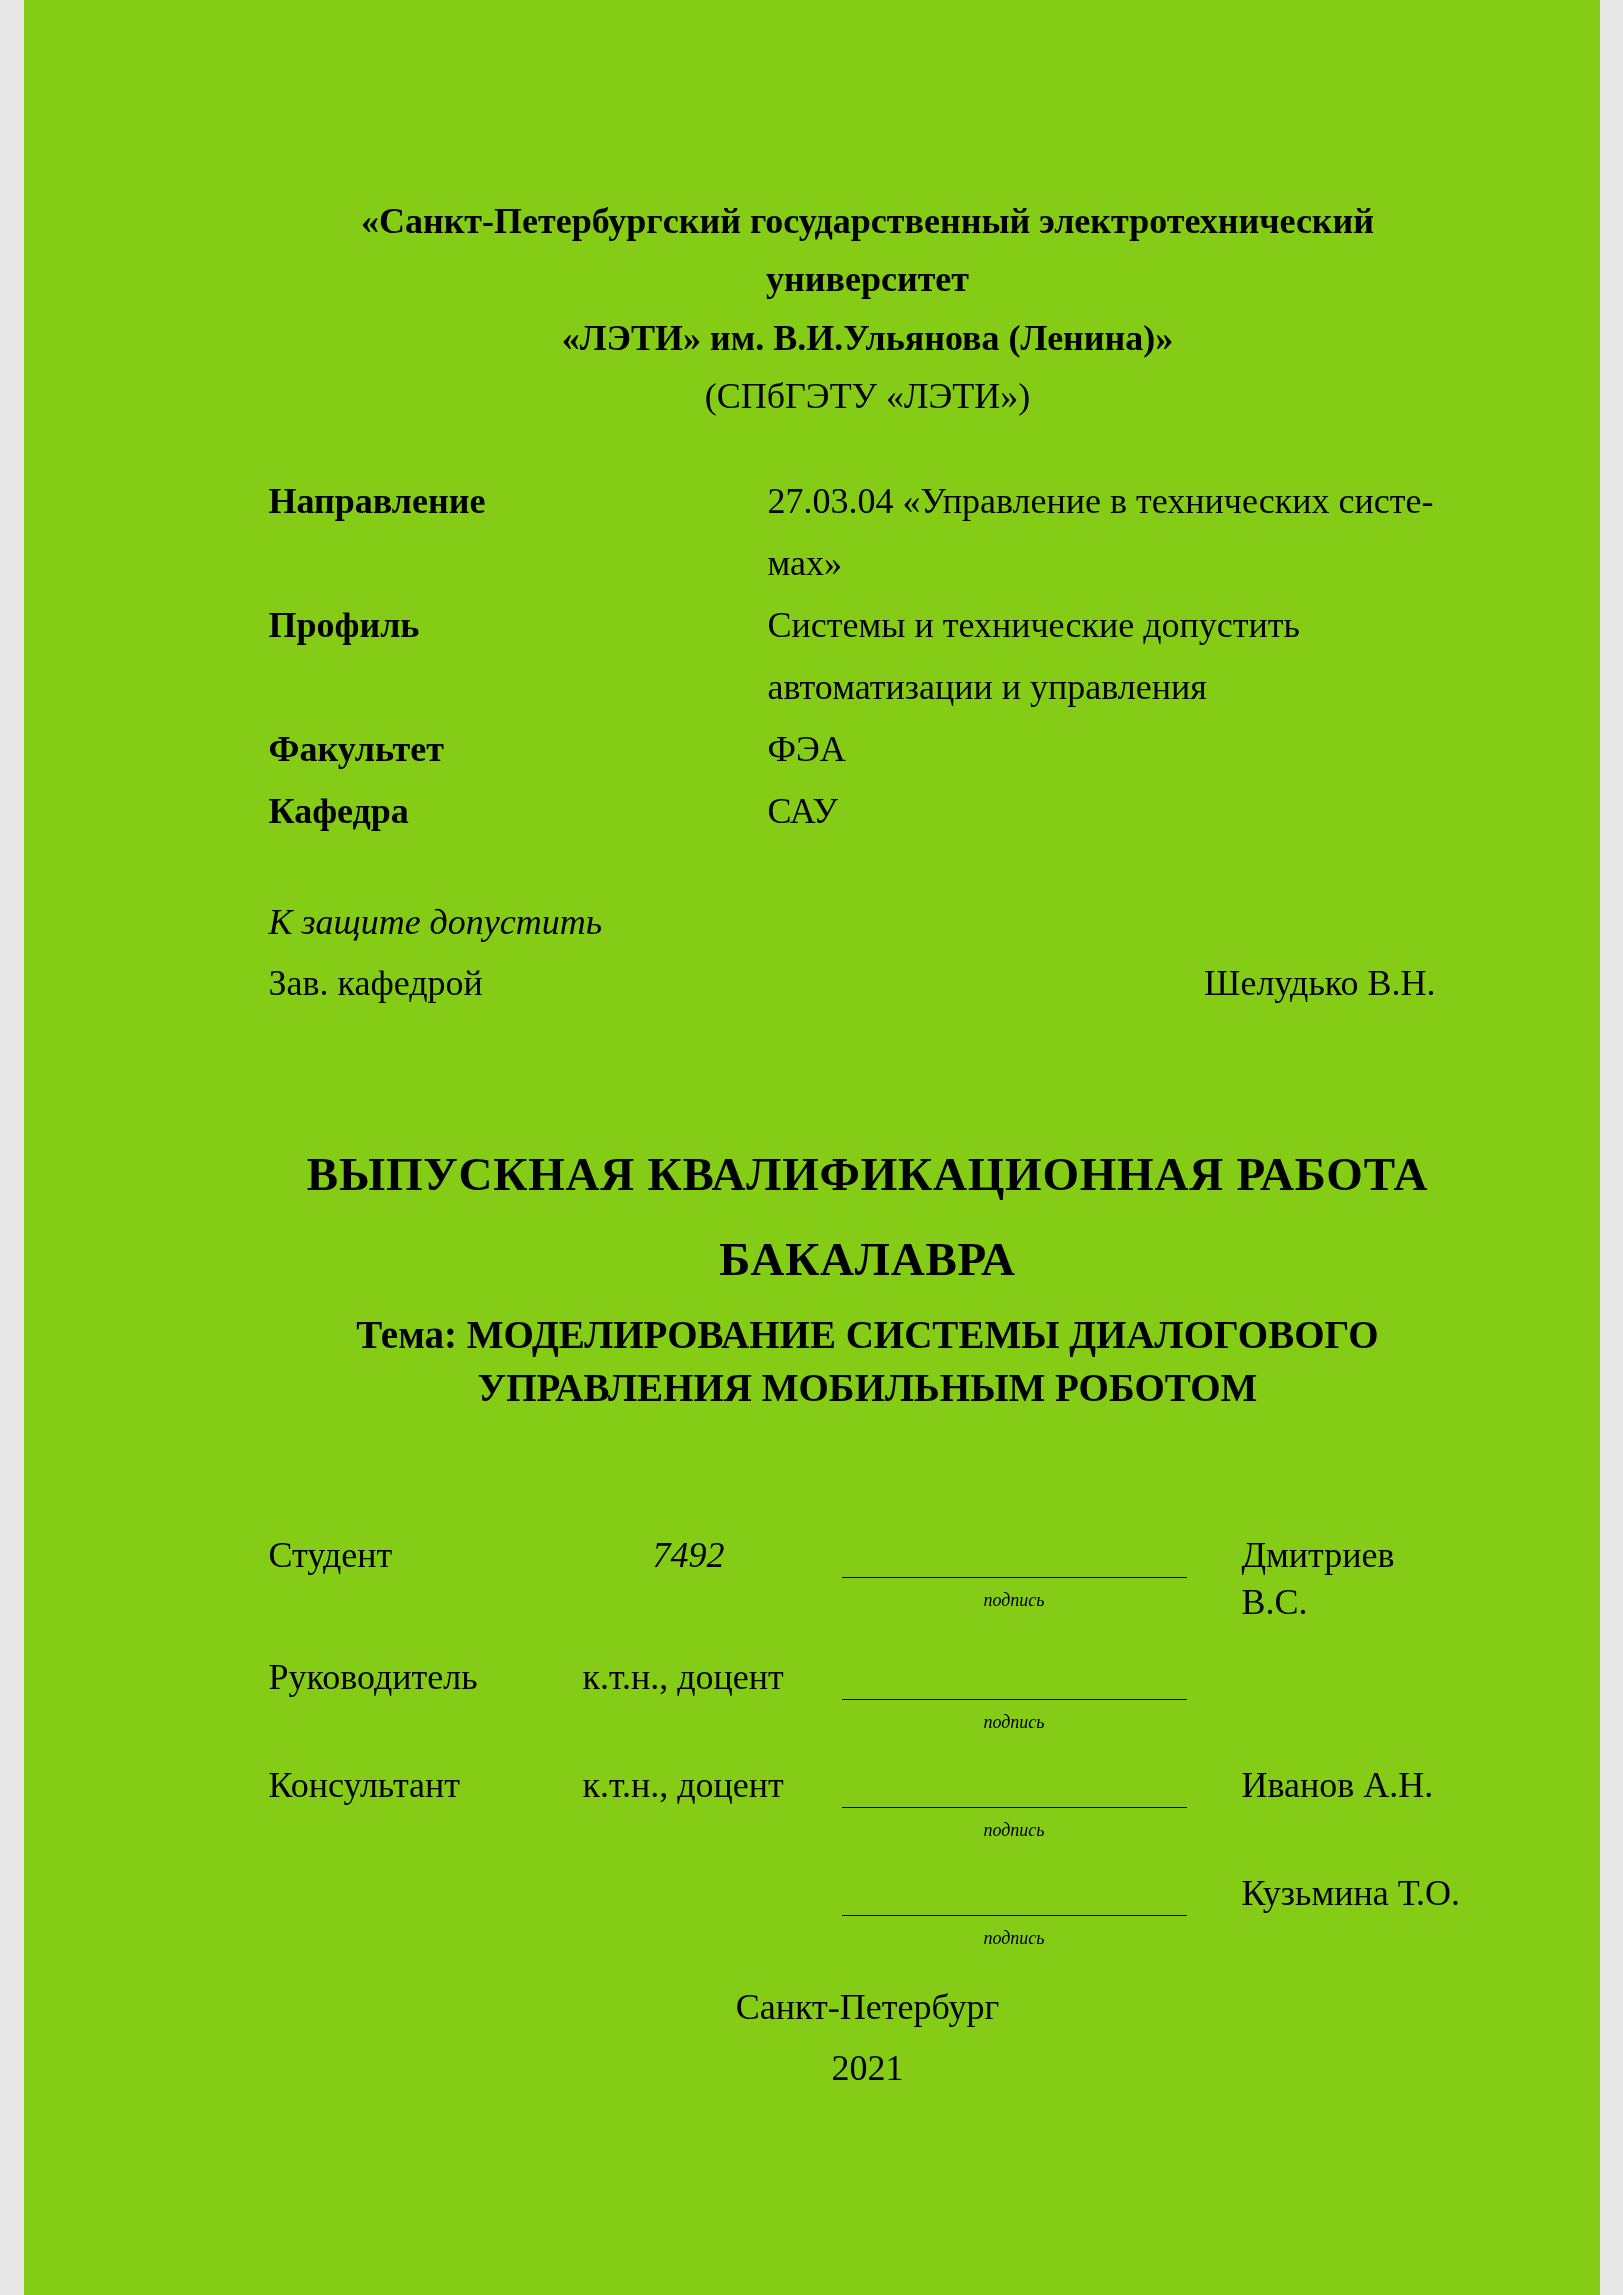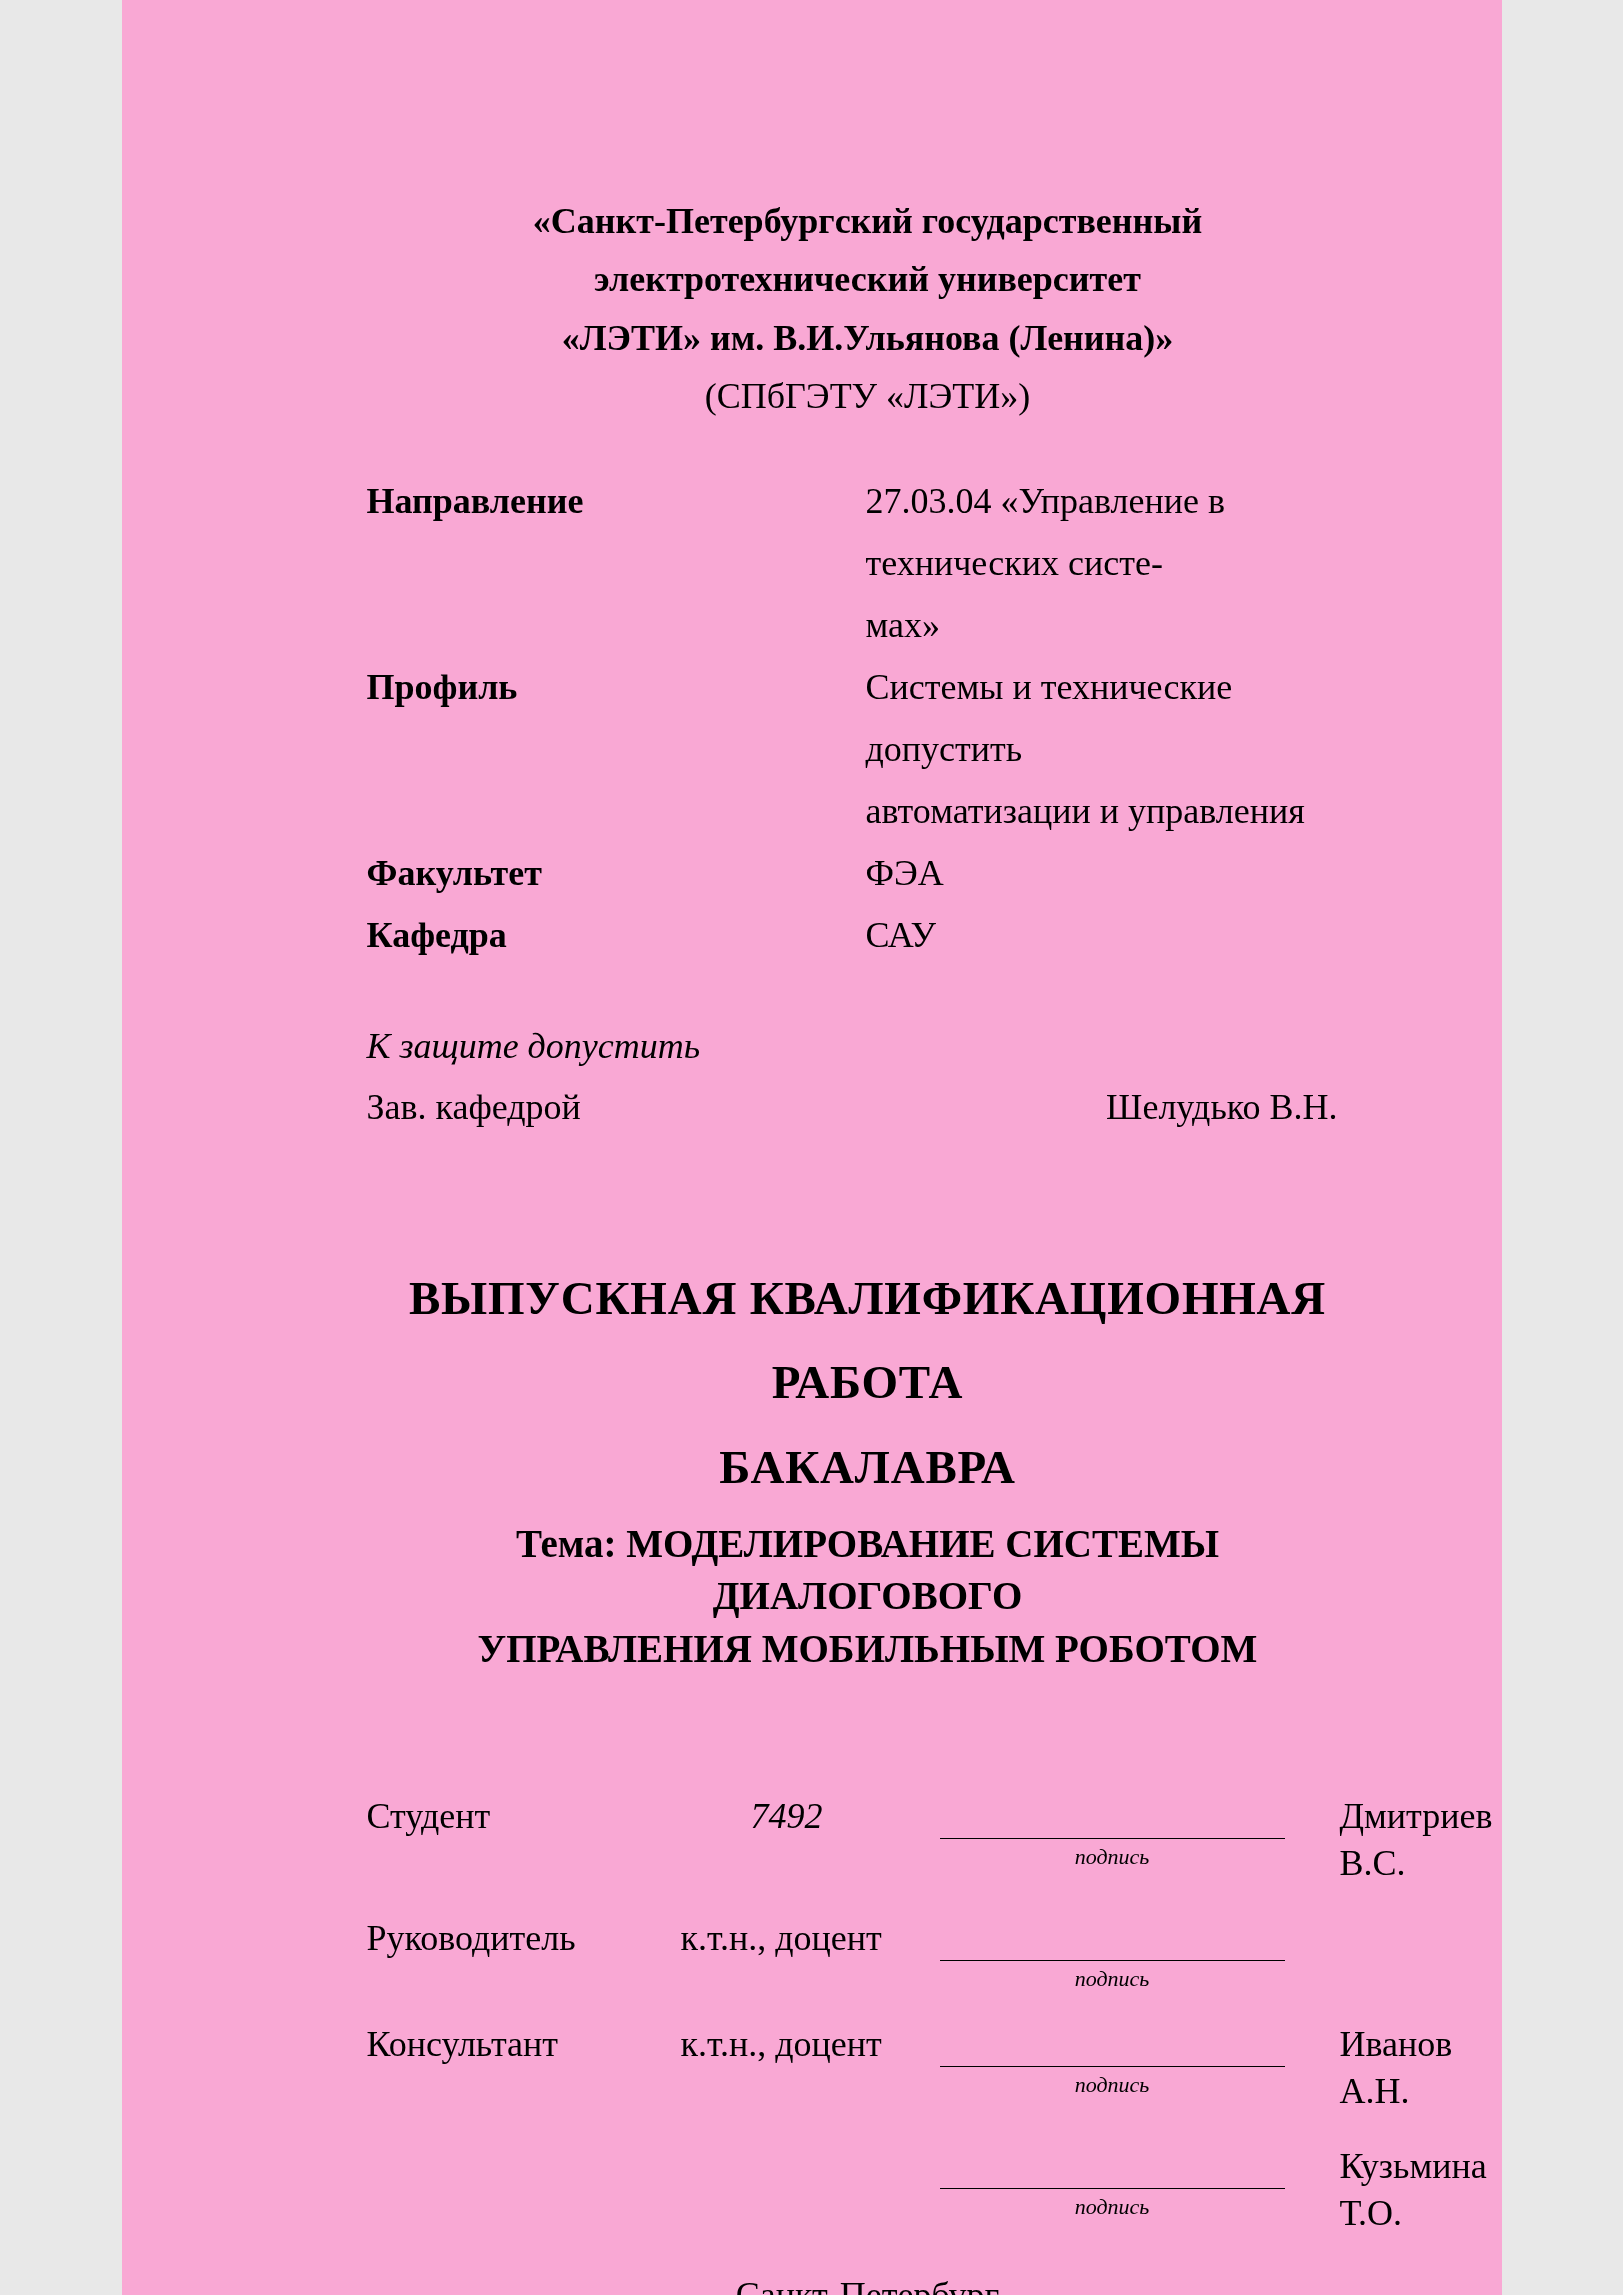--- a/index.html
+++ b/index.html
@@ -1,21 +1,21 @@
 <!DOCTYPE html>
 <html style="font-size:12.6px"><head>
 <meta charset="utf-8">
 <style>
   * { box-sizing: border-box; }
   html, body { margin: 0; padding: 0; background: #e8e8e8; }
   .page {
     position: relative;
-    width: 1380px;
+    width: 1576px;
     height: 2295px;
-    background: #f9a8d4;
+    background: #84cc16;
     font-family: "Liberation Serif", "DejaVu Serif", serif;
     color: #000000;
     overflow: hidden;
     margin: 0 auto;
   }
   .content {
     padding: 192px 133px 0 245px;
     font-size: 36px;
   }
   .bold { font-weight: bold; }
@@ -61,25 +61,25 @@
     grid-template-columns: 314px 259px 353px 1fr;
     margin-bottom: 28px;
     align-items: start;
   }
   .sig-role, .sig-qual, .sig-name { line-height: 47px; }
   .sig-qual.qual-student { font-style: italic; text-align: center; padding-right: 47px; }
   .sig-name { padding-left: 47px; }
   .sig-line-wrap { width: 345px; }
   .sig-line { height: 46px; border-bottom: 1.6px solid #000; width: 345px; }
   .sig-caption {
-    font-size: 22px;
+    font-size: 18px;
     font-style: italic;
     text-align: center;
     line-height: 1.2;
-    margin-top: 5px;
+    margin-top: 12px;
   }
 
   
   .footer { margin-top: 22px; text-align: center; line-height: 1.7; }
 </style>
 </head>
 <body>
 
 <div class="page">
   <div class="content">

